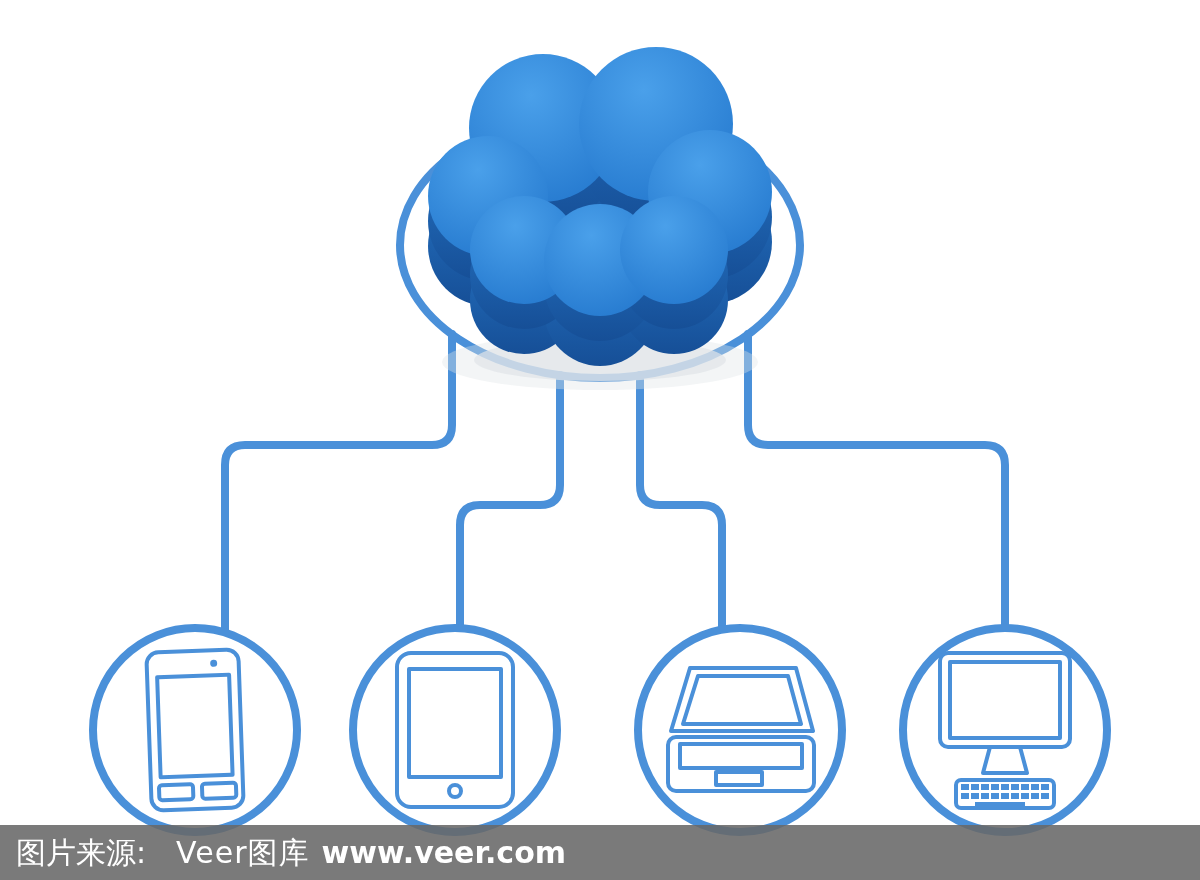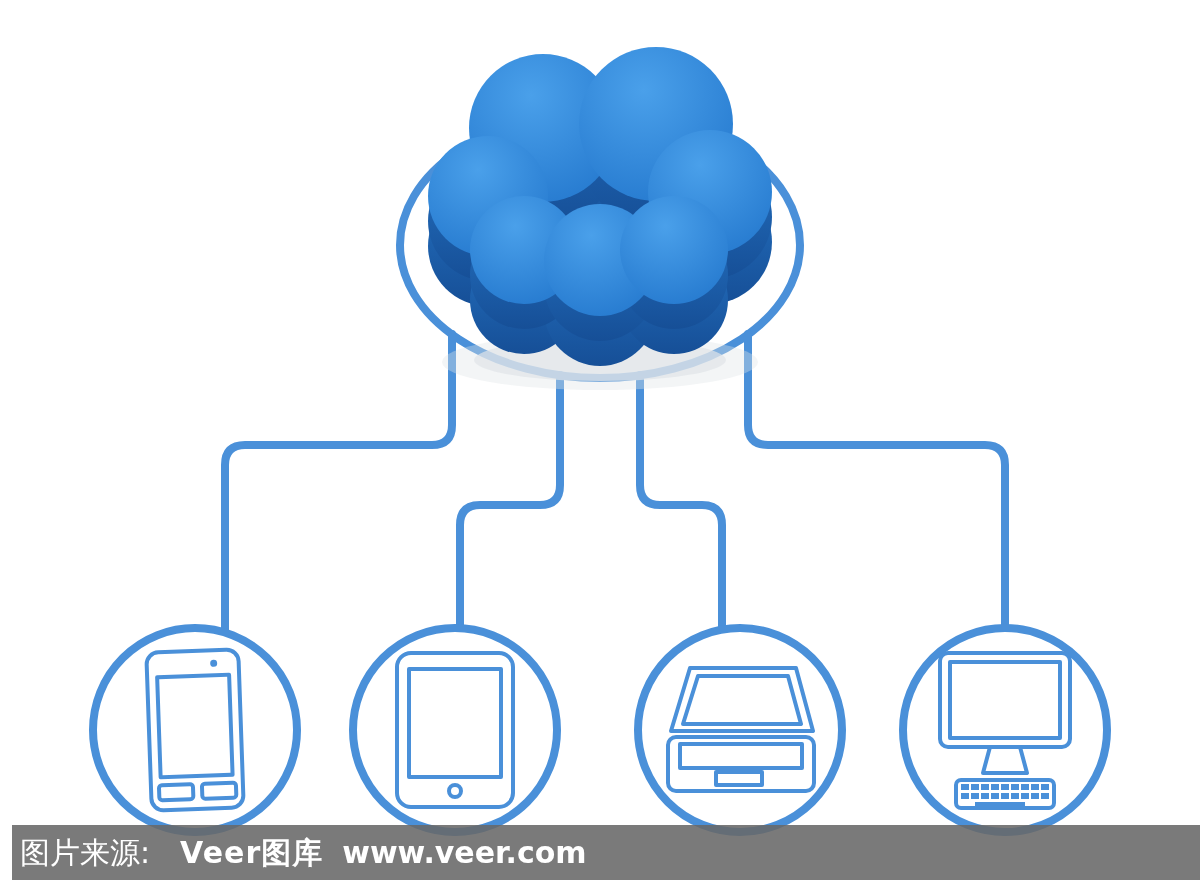--- a/index.html
+++ b/index.html
@@ -21,29 +21,29 @@
 
   .stop-top-light{stop-color:var(--cloud-top-light);}
   .stop-top{stop-color:var(--cloud-top);}
   .stop-side{stop-color:var(--cloud-side);}
   .stop-side-dark{stop-color:var(--cloud-side-dark);}
   .cloud-top{fill:url(#gTop);}
   .cloud-side{fill:url(#gSide);}
   .cloud-shadow{fill:var(--shadow);}
 
   .watermark-bar{
-    position:absolute;left:12px;right:0;bottom:0;height:55px;
+    position:absolute;left:0;right:0;bottom:0;height:55px;
     background:var(--bar,rgba(104,104,104,.88));
     display:flex;align-items:flex-start;
-    padding-left:8px;box-sizing:border-box;
+    padding-left:16px;box-sizing:border-box;
     color:var(--watermark-text,#fff);
     font-size:30px;line-height:55px;white-space:nowrap;
   }
   .watermark-bar .src{margin-right:30px;}
-  .watermark-bar .brand{font-weight:bold;margin-right:19px;letter-spacing:1px;}
+  .watermark-bar .brand{font-weight:normal;margin-right:12px;letter-spacing:1px;}
   .watermark-bar .url{font-weight:bold;}
 </style>
 </head>
 <body>
 
 <div class="stage">
   <svg width="1200" height="880" viewBox="0 0 1200 880">
     <defs>
       <radialGradient id="gTop" cx="42%" cy="28%" r="85%">
         <stop offset="0" class="stop-top-light"></stop>

